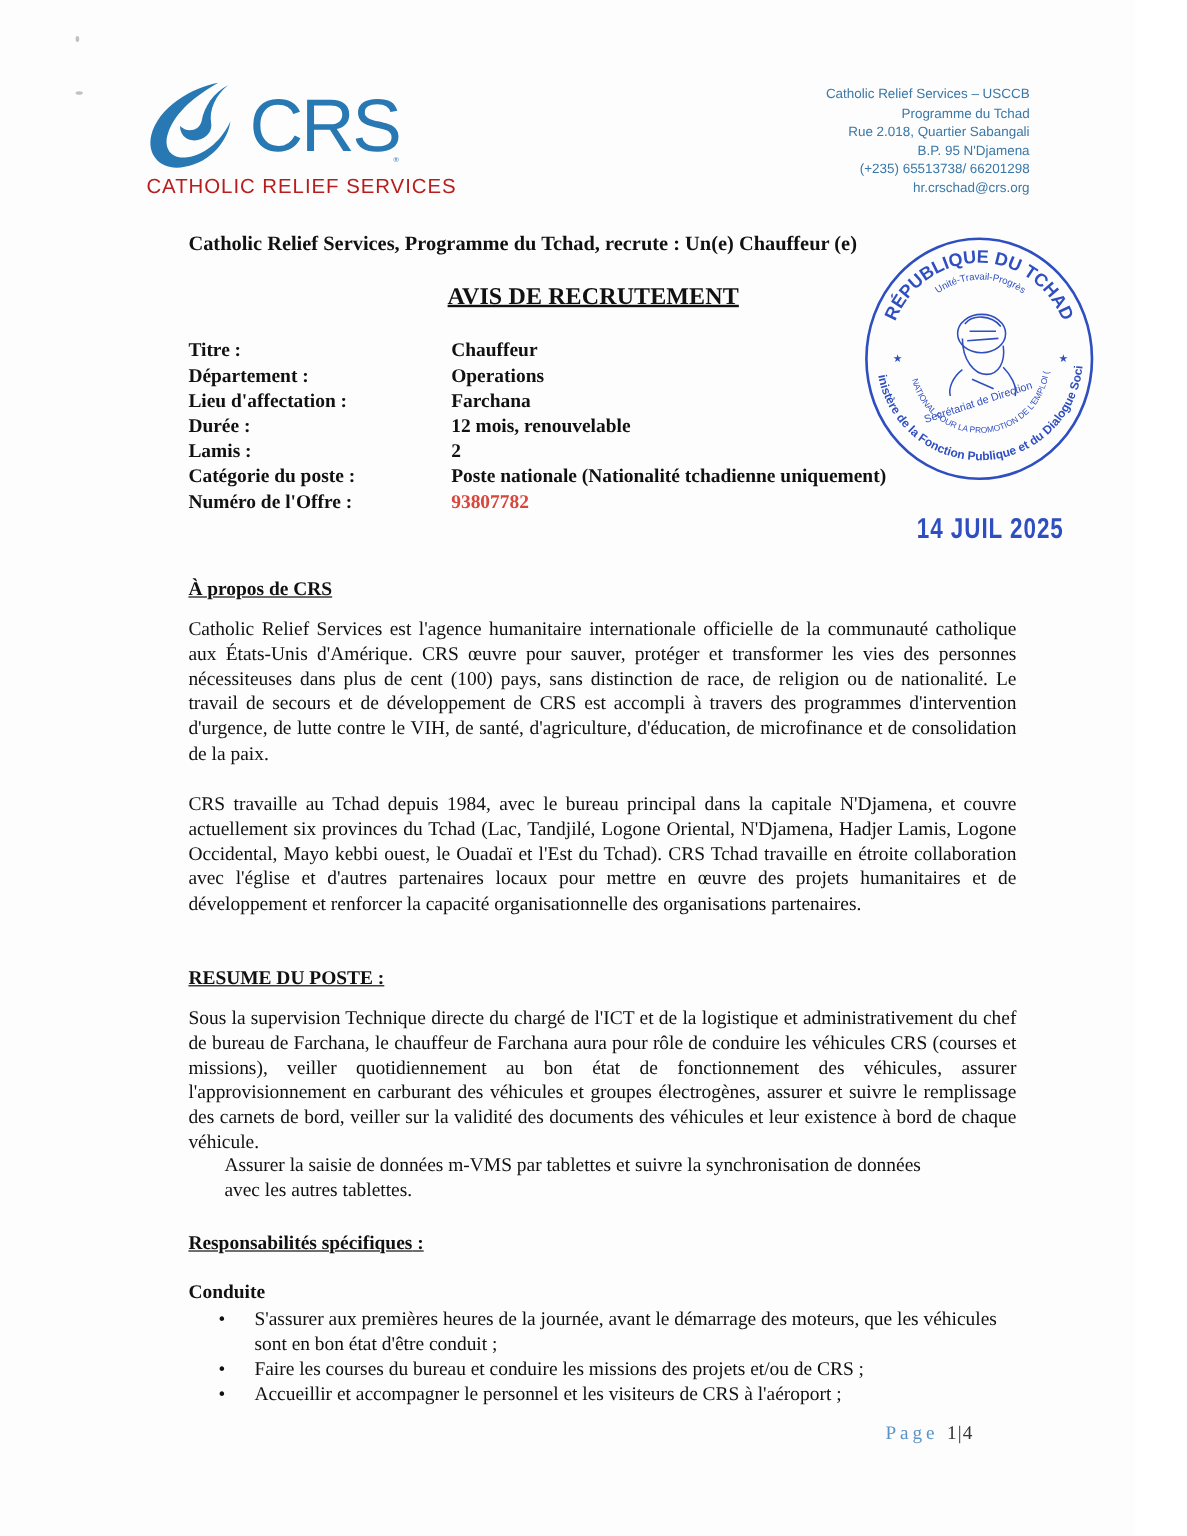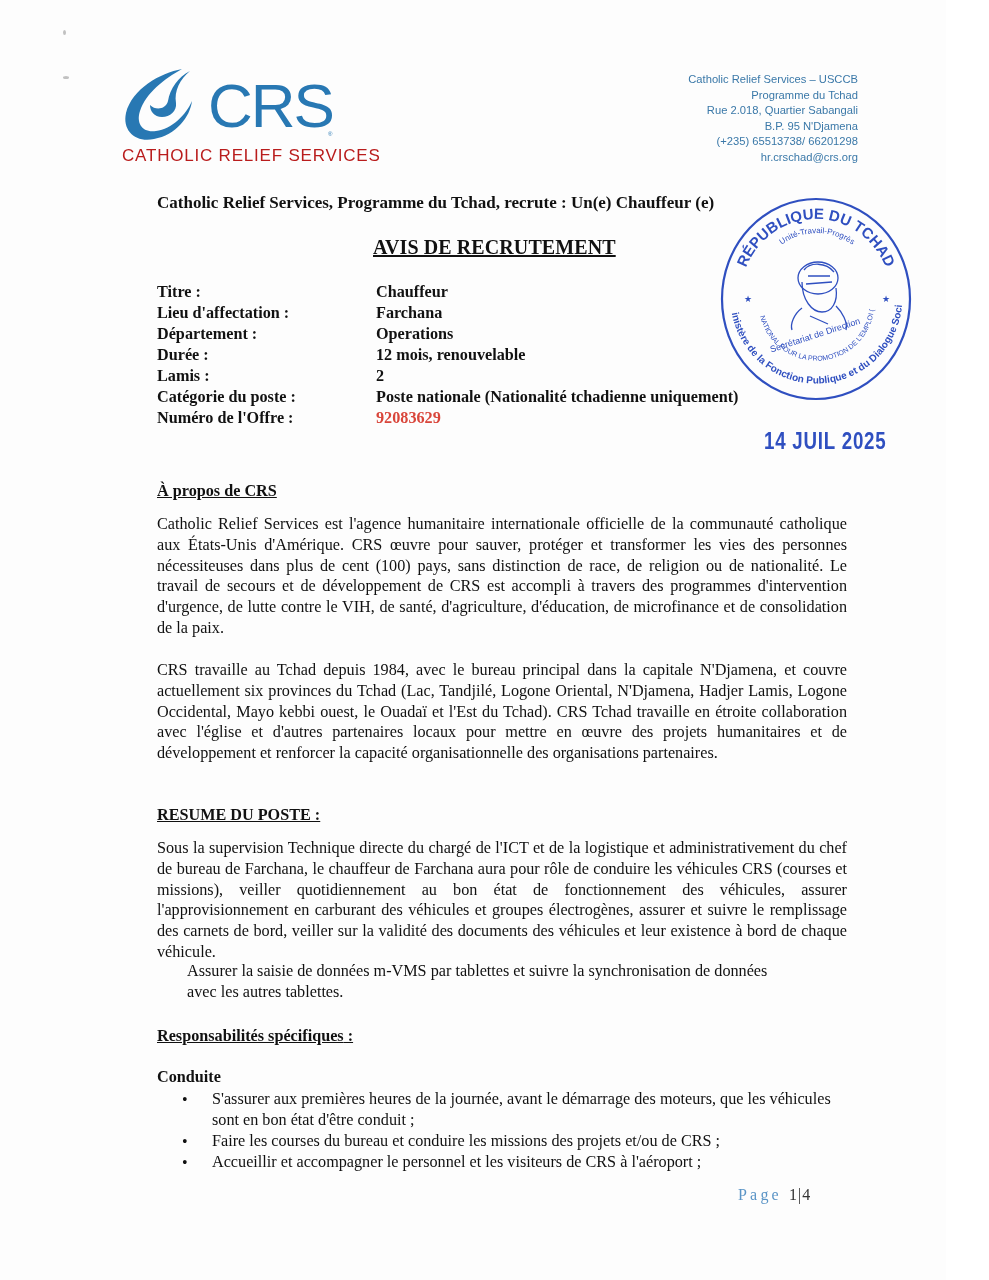--- a/index.html
+++ b/index.html
@@ -231,42 +231,42 @@
 
   <div class="headline">Catholic Relief Services, Programme du Tchad, recrute : Un(e) Chauffeur (e)</div>
   <div class="notice-title">AVIS DE RECRUTEMENT</div>
 
   <div class="details">
     <div class="detail-row">
       <span class="detail-label">Titre    :</span>
       <span class="detail-value">Chauffeur</span>
     </div>
     <div class="detail-row">
+      <span class="detail-label">Département :</span>
+      <span class="detail-value">Operations</span>
+    </div>
+    <div class="detail-row">
       <span class="detail-label">Lieu d'affectation :</span>
       <span class="detail-value">Farchana</span>
     </div>
     <div class="detail-row">
-      <span class="detail-label">Département :</span>
-      <span class="detail-value">Operations</span>
-    </div>
-    <div class="detail-row">
       <span class="detail-label">Durée :</span>
       <span class="detail-value">12 mois, renouvelable</span>
     </div>
     <div class="detail-row">
       <span class="detail-label">Lamis :</span>
       <span class="detail-value">2</span>
     </div>
     <div class="detail-row">
       <span class="detail-label">Catégorie du poste :</span>
       <span class="detail-value">Poste nationale (Nationalité tchadienne uniquement)</span>
     </div>
     <div class="detail-row">
       <span class="detail-label">Numéro de l'Offre :</span>
-      <span class="detail-value red">92083629</span>
+      <span class="detail-value red">93807782</span>
     </div>
   </div>
 
   <svg class="stamp" viewBox="0 0 196 206">
     <defs>
       <path id="arcTop" d="M22,103 A76,80 0 0,1 174,103"></path>
       <path id="arcBottom" d="M14,118 A86,86 0 0,0 184,110"></path>
       <path id="arcInner" d="M38,100 A60,62 0 0,1 160,100"></path>
       <path id="arcInnerBottom" d="M42,120 A58,58 0 0,0 156,114"></path>
     </defs>

